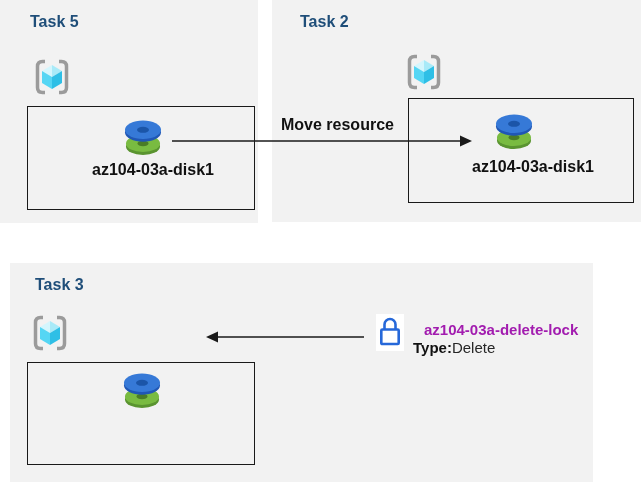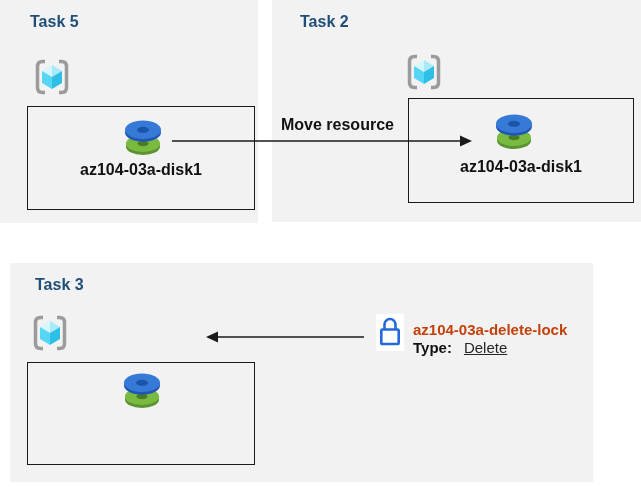--- a/index.html
+++ b/index.html
@@ -4,27 +4,27 @@
 <style>
   html,body{margin:0;padding:0;background:#ffffff;}
   body{font-family:"Liberation Sans","DejaVu Sans",sans-serif;}
   #canvas{position:relative;width:641px;height:487px;background:#ffffff;overflow:hidden;}
   .panel{position:absolute;background:#f2f2f2;}
   .task-title{position:absolute;font-size:16px;font-weight:700;color:#1f4e79;line-height:18px;white-space:nowrap;}
   .rg-icon{position:absolute;width:34px;height:38px;}
   .rg-label{position:absolute;font-size:16px;font-weight:700;color:#111;line-height:18px;white-space:nowrap;}
   .res-box{position:absolute;border:1.5px solid #1a1a1a;box-sizing:border-box;background:transparent;}
   .disk-icon{position:absolute;width:38px;height:38px;}
-  .disk-label{position:absolute;font-size:16px;font-weight:700;color:#111;line-height:18px;text-align:center;white-space:nowrap;}
+  .disk-label{position:absolute;font-size:16px;font-weight:700;color:#111;line-height:18px;text-align:center;white-space:nowrap;padding-left:12px;}
   .move-label{position:absolute;font-size:16px;font-weight:700;color:#111;line-height:18px;white-space:nowrap;}
   .lock-bg{position:absolute;width:28px;height:37px;background:#ffffff;}
-  .lock-name{position:absolute;font-size:15px;font-weight:700;color:#c2410c;line-height:18px;white-space:nowrap;}
+  .lock-name{position:absolute;font-size:15px;font-weight:700;color:#a21caf;line-height:18px;white-space:nowrap;margin-left:11px;}
   .lock-type{position:absolute;font-size:15px;color:#262626;line-height:18px;white-space:nowrap;}
   .lock-type .t-label{font-weight:700;color:#111;margin-top:16px;}
-  .lock-type .t-value{margin-left:12px;font-weight:400;text-decoration:underline;}
+  .lock-type .t-value{margin-left:0;font-weight:400;}
   #arrow-overlay{position:absolute;left:0;top:0;width:641px;height:487px;pointer-events:none;}
 </style>
 </head>
 <body>
 
 <div id="canvas">
 
   <div class="panel" style="left:0;top:0;width:258px;height:223px;">
     <div class="task-title" style="left:30px;top:13px;">Task 5</div>
   </div>

